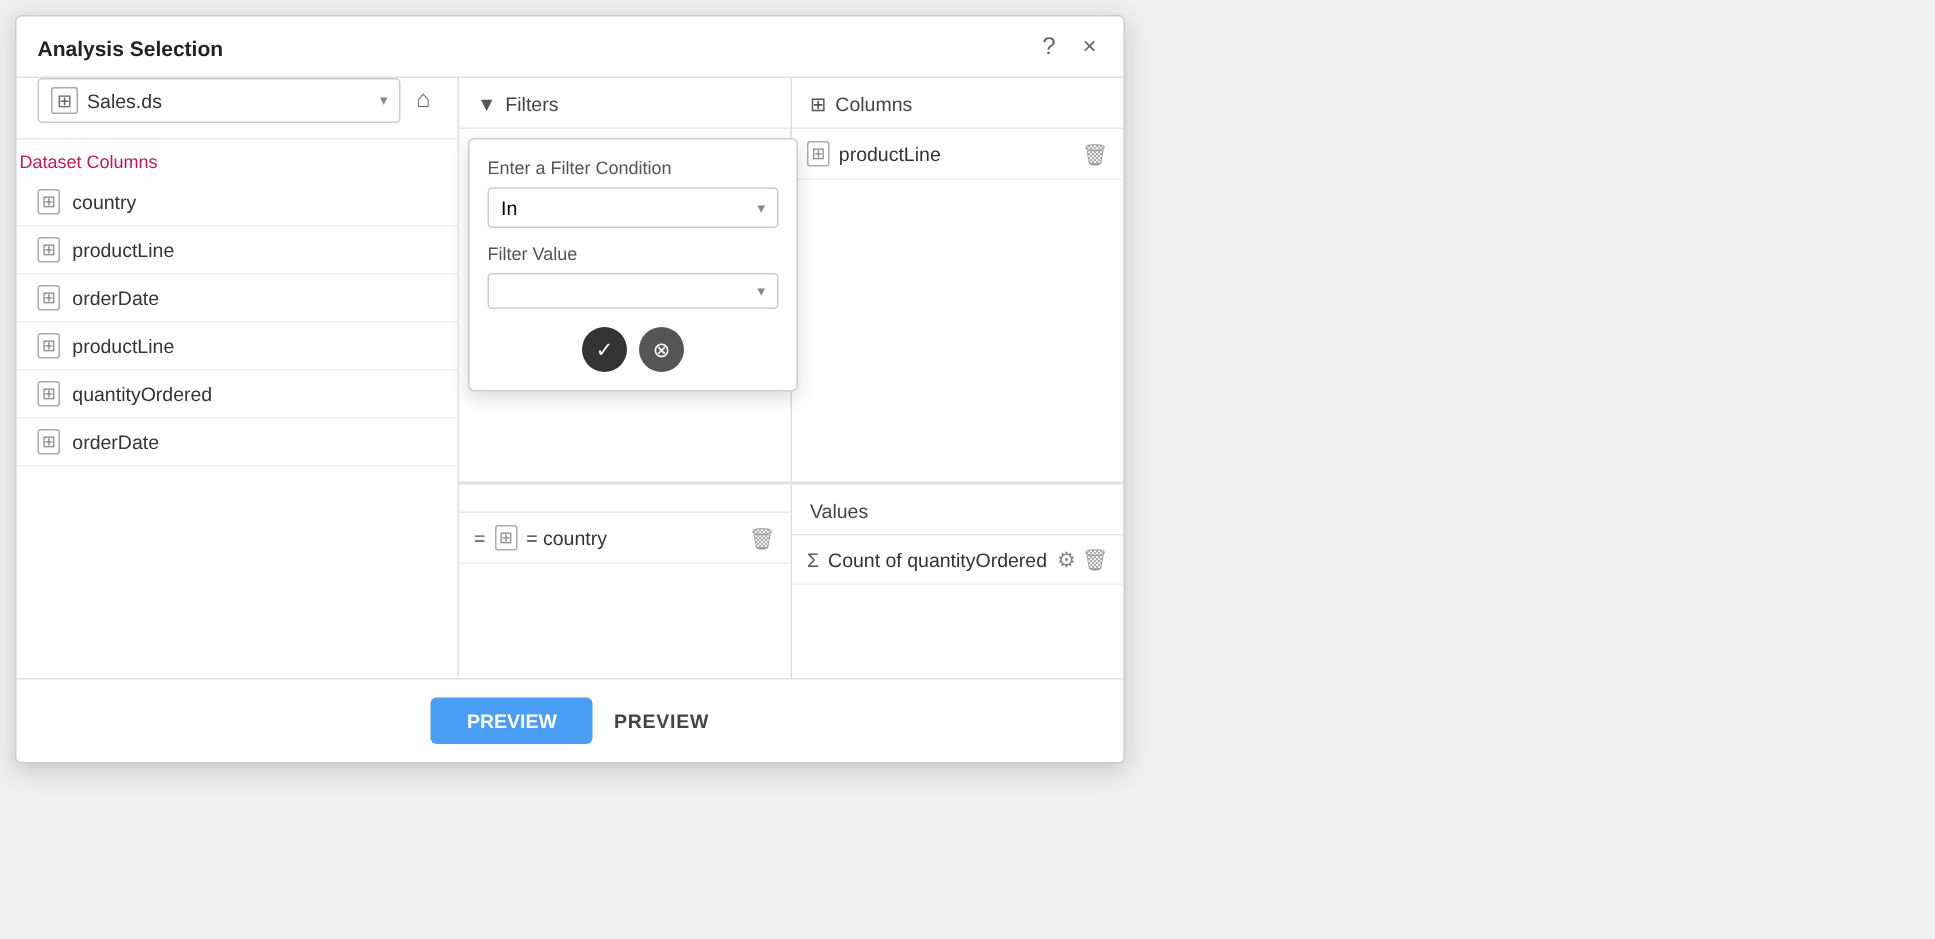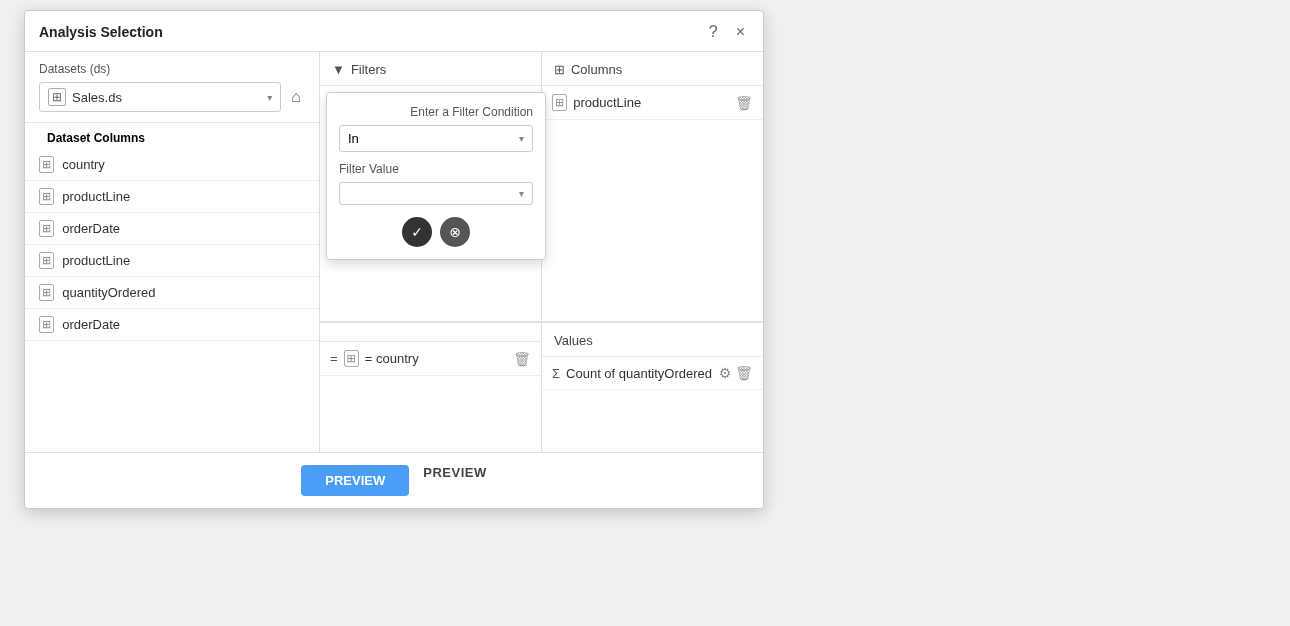--- a/index.html
+++ b/index.html
@@ -11,21 +11,20 @@
       align-items: flex-start;
       justify-content: flex-start;
       min-height: 626px;
     }
 
     .dialog-overlay {
       position: relative;
       width: 1290px;
       height: 536px;
       background: #f0f0f0;
-      margin-left: 14px;
     }
 
     .dialog {
       position: absolute;
       top: 10px;
       left: 10px;
       width: 740px;
       background: #fff;
       border: 1px solid #ccc;
       box-shadow: 0 4px 16px rgba(0,0,0,0.18);
@@ -117,24 +116,24 @@
     .home-icon-btn {
       background: none;
       border: none;
       cursor: pointer;
       color: #666;
       font-size: 16px;
       padding: 4px;
     }
 
     .section-divider-label {
-      padding: 8px 14px 4px 22px;
+      padding: 8px 14px 4px 2px;
       font-size: 12px;
-      color: #000000;
-      font-weight: 700;
+      color: #be185d;
+      font-weight: 400;
       border-top: 1px solid #e8e8e8;
     }
 
     .column-list {
       list-style: none;
       padding: 0;
     }
 
     .column-list li {
       display: flex;
@@ -205,21 +204,20 @@
       box-shadow: 0 4px 12px rgba(0,0,0,0.15);
       border-radius: 4px;
       padding: 12px;
       z-index: 10;
     }
 
     .filter-popup-label {
       font-size: 12px;
       color: #555;
       margin-bottom: 6px;
-      text-align: right;
     }
 
     .filter-dropdown {
       width: 100%;
       border: 1px solid #ccc;
       border-radius: 3px;
       padding: 5px 8px;
       font-size: 13px;
       display: flex;
       align-items: center;
@@ -360,21 +358,21 @@
       padding: 10px 12px 8px 12px;
       font-size: 13px;
       font-weight: 500;
       color: #444;
       border-bottom: 1px solid #e8e8e8;
     }
 
     
     .dialog-footer {
       display: flex;
-      align-items: flex-start;
+      align-items: center;
       padding: 12px 4px;
       gap: 14px;
       border-top: 1px solid #e0e0e0;
       justify-content: center;
     }
 
     .btn-preview {
       background: #4a9ef5;
       color: #fff;
       border: none;
@@ -435,23 +433,20 @@
         <button class="icon-btn">
           <span>×</span>
         </button>
       </div>
     </div>
 
     <div class="dialog-body">
 
       <div class="left-panel">
 
-        <div class="panel-section-header">
-          <span>Datasets (ds)</span>
-        </div>
 
         <div class="dataset-selector">
           <div class="dataset-dropdown">
             <div class="dataset-dropdown-label">
               <span style="font-size:12px; border:1px solid #aaa; padding:1px 3px; border-radius:2px; color:#666;">⊞</span>
               <span>Sales.ds</span>
             </div>
             <span class="chevron-down">▾</span>
           </div>
           <button class="home-icon-btn">

